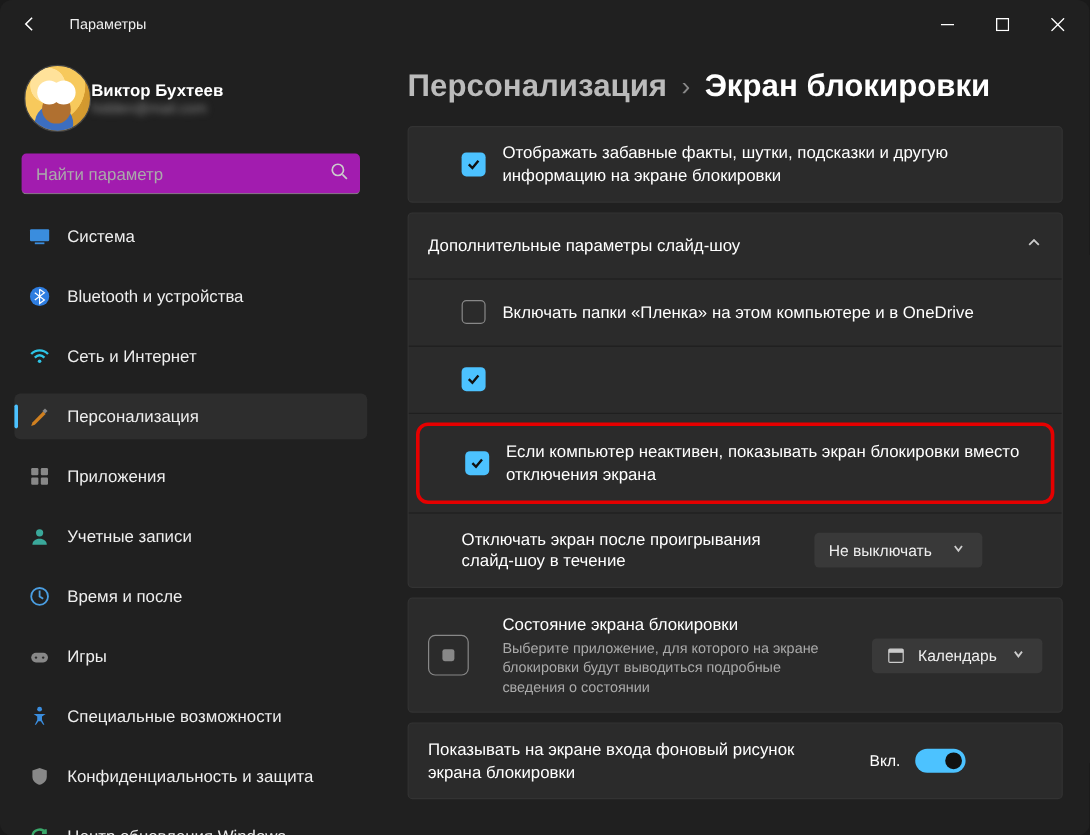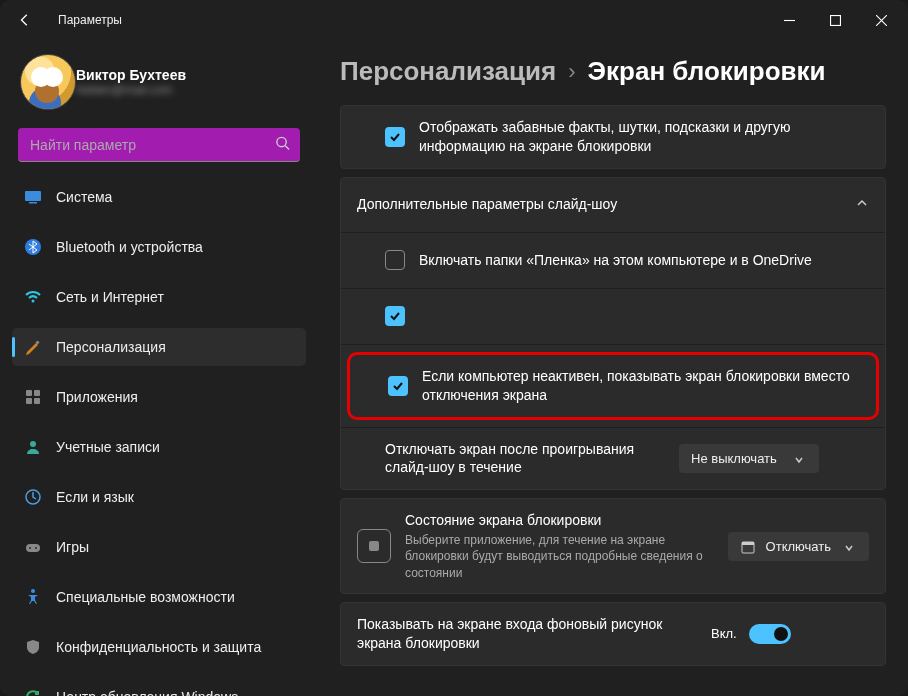--- a/index.html
+++ b/index.html
@@ -72,21 +72,21 @@
   .bc-sep { font-size:22px; color:#888; }
   .bc-current { font-size: 26px; font-weight:600; color:#fff; white-space:nowrap;}
 
   .card {
     background:#2b2b2b; border-radius:4px;
     border:1px solid #333;
     margin-bottom:4px;
   }
   .row {
     display:flex; align-items:center; padding:12px 16px;
-    gap:14px; min-height:54px;
+    gap:28px; min-height:54px;
   }
   .row + .row-sep, .sub-row + .sub-row { border-top:1px solid #1f1f1f; }
   .sub-row {
     display:flex; align-items:center; padding:12px 16px 12px 44px;
     gap:14px; min-height:56px; border-top:1px solid #1f1f1f;
   }
   .row-label, .sub-label { font-size:14px; color:#fff; flex:1; line-height:1.35;}
   .row-sub { font-size:12px; color:#aaa; margin-top:2px; line-height:1.35;}
   .chev { color:#ccc; }
 
@@ -99,21 +99,21 @@
   .checkbox svg{width:12px;height:12px;}
 
   .highlight-box {
     border:3px solid #e60000; border-radius:10px;
     padding: 0; margin: 3px 0;
   }
 
   .dropdown-btn {
     background:#393939; border-radius:4px;
     padding:7px 12px; font-size:13px; color:#eee;
-    display:flex; align-items:flex-end; gap:10px; min-width:140px;
+    display:flex; align-items:flex-start; gap:10px; min-width:140px;
     justify-content:space-between;
   }
   .dropdown-btn .icon-slot{width:16px;display:flex;align-items:center;justify-content:center;}
   .status-icon{
     width:34px;height:34px; border:1.5px solid #888; border-radius:6px; flex:none;
     display:flex;align-items:center;justify-content:center;
   }
   .status-icon .inner{width:10px;height:10px;border-radius:2px;background:#888;}
 
   .toggle-wrap{display:flex;align-items:center;gap:12px;}
@@ -238,21 +238,21 @@
             </span>
           <span>Учетные записи</span>
         </div>
         <div class="nav-item">
           <span class="nav-icon">
               <svg viewBox="0 0 18 18" fill="none" stroke="#4a9de0" stroke-width="1.5">
                 <circle cx="9" cy="9" r="7"></circle>
                 <path d="M9 4v5l3 2"></path>
               </svg>
             </span>
-          <span>Если и язык</span>
+          <span>Время и после</span>
         </div>
         <div class="nav-item">
           <span class="nav-icon">
               <svg viewBox="0 0 18 18" fill="#888">
                 <rect x="2" y="6" width="14" height="8" rx="4"></rect>
                 <circle cx="6" cy="10" r="1" fill="#2b2b2b"></circle>
                 <circle cx="12" cy="10" r="1" fill="#2b2b2b"></circle>
               </svg>
             </span>
           <span>Игры</span>
@@ -357,30 +357,30 @@
 
       <div class="section-gap"></div>
 
       <div class="card">
         <div class="row">
           <div class="status-icon">
               <div class="inner"></div>
             </div>
           <div style="flex:1;">
             <div class="row-label" style="font-size:14px;">Состояние экрана блокировки</div>
-            <div class="row-sub">Выберите приложение, для течение на экране блокировки будут выводиться подробные сведения о состоянии</div>
+            <div class="row-sub">Выберите приложение, для которого на экране блокировки будут выводиться подробные сведения о состоянии</div>
           </div>
           <div class="dropdown-btn">
             <span class="icon-slot">
               <svg width="14" height="14" viewBox="0 0 14 14" fill="#ccc">
                   <rect x="1" y="2" width="12" height="11" rx="1" fill="none" stroke="#ccc"></rect>
                   <rect x="1" y="2" width="12" height="3" fill="#ccc"></rect>
                 </svg>
             </span>
-            <span>Отключать</span>
+            <span>Календарь</span>
             <span class="icon-slot">
               <svg width="12" height="12" viewBox="0 0 12 12" fill="none" stroke="#ccc" stroke-width="1.5">
                   <path d="M3 4l3 4 3-4"></path>
                 </svg>
             </span>
           </div>
         </div>
       </div>
 
       <div class="section-gap"></div>

